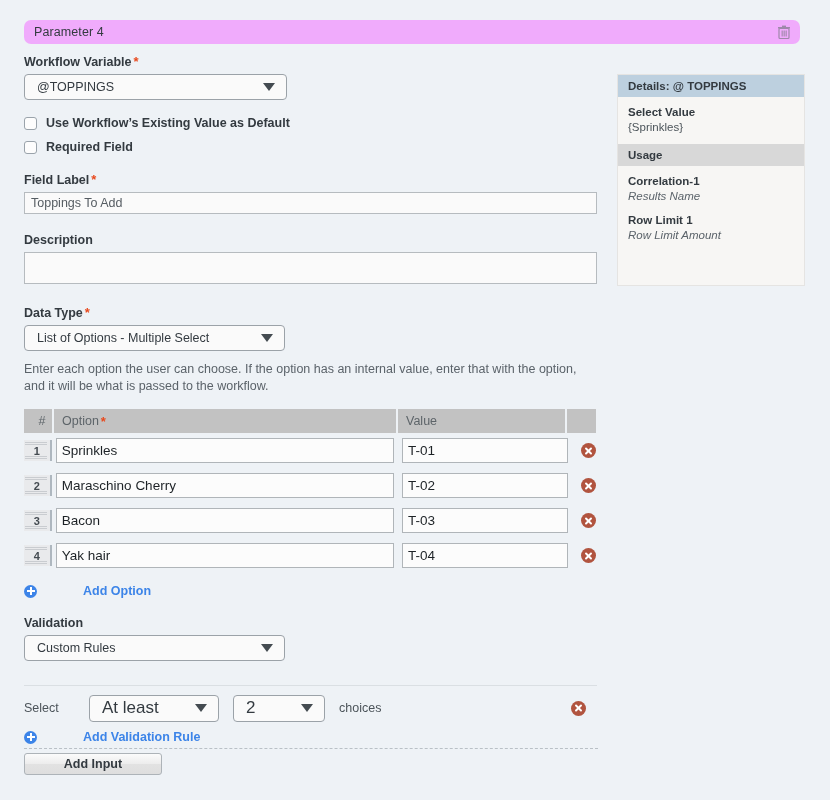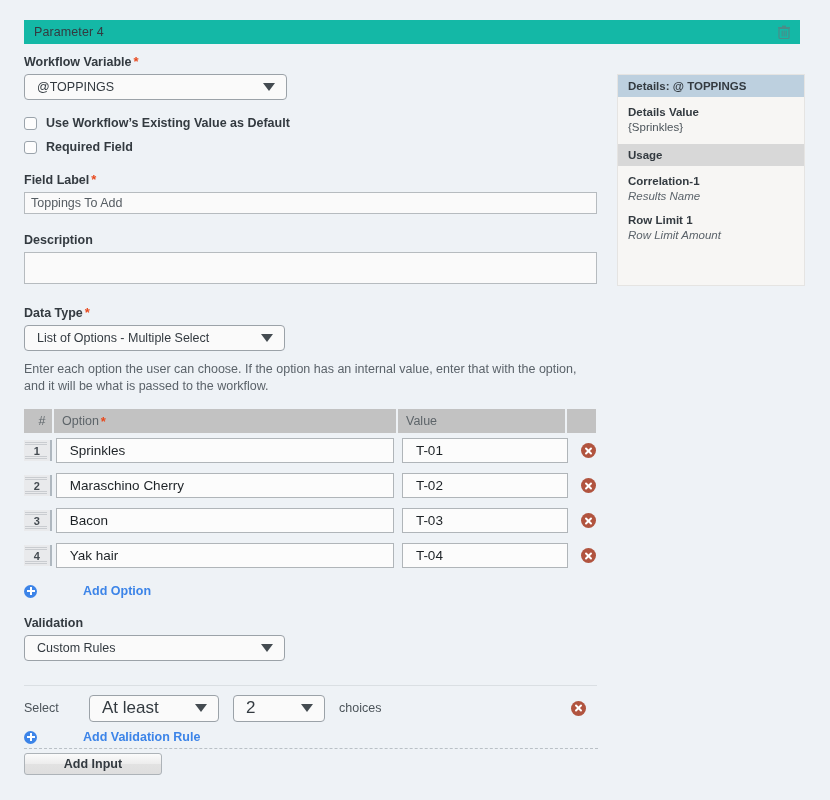--- a/index.html
+++ b/index.html
@@ -11,23 +11,24 @@
     font-size: 13px;
     color: #333a40;
     overflow: hidden;
   }
   #root { position: relative; width: 830px; height: 800px; }
 
   
   .param-header {
     position: absolute; left: 24px; top: 20px;
     width: 776px; height: 24px;
-    background: #14b8a6;
+    background: #f0abfc;
     display: flex; align-items: center;
     padding: 0 8px 0 10px;
+    border-radius: 7px;
   }
   .param-header .title {
     font-size: 12.5px; font-weight: 400; color: #333a40;
     letter-spacing: .1px;
   }
   .param-header .spacer { flex: 1; }
   .trash-icon { width: 16px; height: 16px; display: block; opacity: .62; }
 
   
   .form-col { position: absolute; left: 24px; top: 54px; width: 575px; }
@@ -132,21 +133,21 @@
   .handle:before { top: 2px; }
   .handle:after  { bottom: 2px; }
   .handle span { position: relative; z-index: 2; }
 
   .cell-input {
     height: 25px;
     border: 1px solid #b0b5b9;
     background: #fcfcfc;
     font-size: 13.5px;
     color: #1d2226;
-    padding: 0 13px;
+    padding: 0 5px;
     display: flex; align-items: center;
     font-family: "Liberation Sans", sans-serif;
   }
   .ci-opt { width: 340px; margin-left: 4px; }
   .ci-val { width: 167px; margin-left: 8px; }
 
   .del-btn {
     width: 15px; height: 15px; border-radius: 50%;
     background: #b1543f;
     margin-left: 13px;
@@ -371,21 +372,21 @@
       <span>Add Validation Rule</span>
     </div>
   </div>
 
   <div class="dashed"></div>
   <div class="btn-addinput">Add Input</div>
 
   <div class="details">
     <div class="d-titlebar">Details: @ TOPPINGS</div>
     <div class="d-block">
-      <div class="d-key">Details Value</div>
+      <div class="d-key">Select Value</div>
       <div class="d-val">{Sprinkles}</div>
     </div>
     <div class="d-section">Usage</div>
     <div class="d-block" id="usage-list">
         <div class="d-entry">
           <div class="d-key">Correlation-1</div>
           <div class="d-val ital">Results Name</div>
         </div>
         <div class="d-entry">
           <div class="d-key">Row Limit 1</div>

